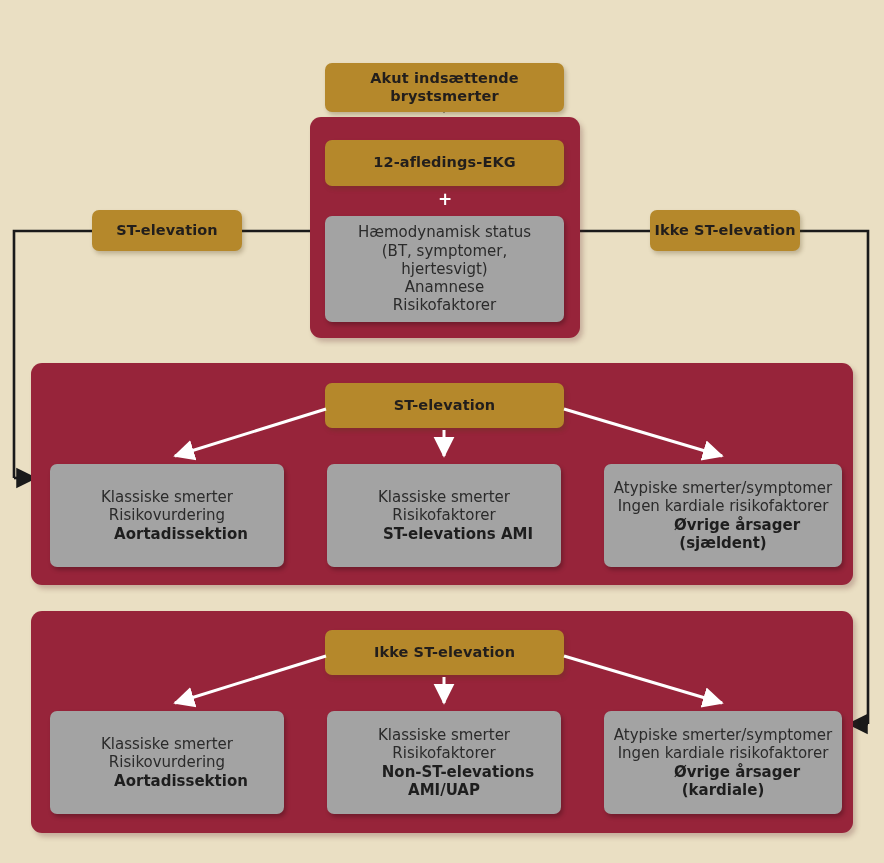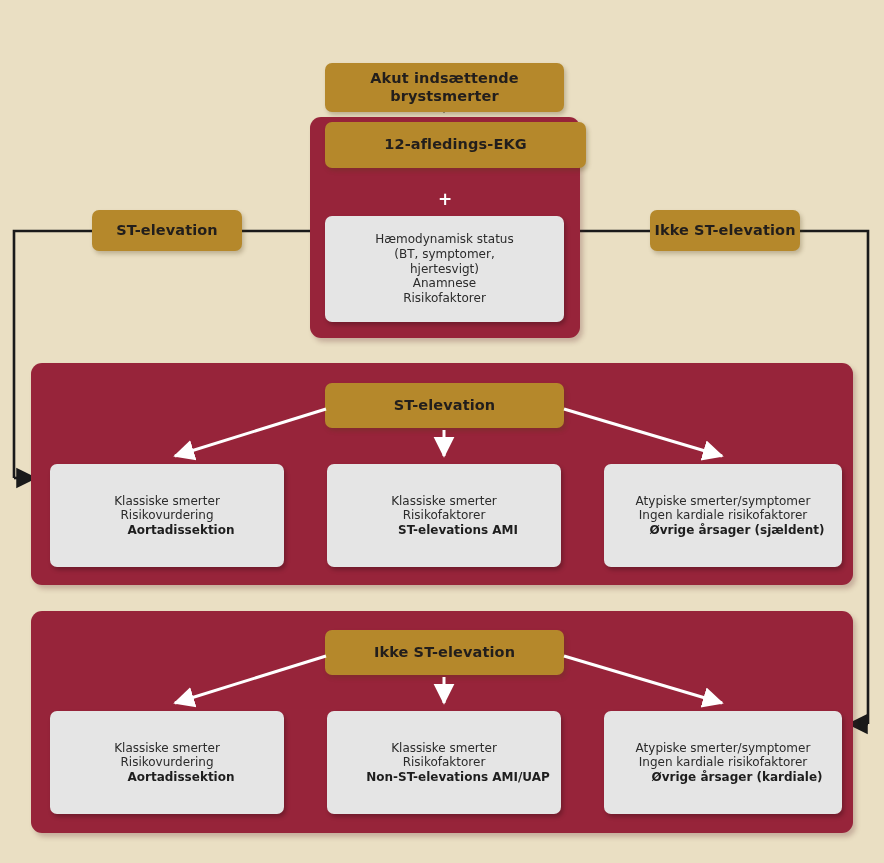--- a/index.html
+++ b/index.html
@@ -32,22 +32,22 @@
     color: #221E1C;
   }
   .gold {
     background: #B5882B;
     font-weight: bold;
     font-size: 14.5px;
     letter-spacing: .1px;
     box-shadow: 2px 3px 4px rgba(80,60,20,.28);
   }
   .grey {
-    background: #e5e5e5;
-    font-size: 12px;
+    background: #a3a3a3;
+    font-size: 15px;
     box-shadow: 2px 3px 4px rgba(0,0,0,.25);
     color: #2B2B2B;
   }
   .panel {
     position: absolute;
     box-sizing: border-box;
     background: #97243A;
     border-radius: 11px;
     box-shadow: 3px 4px 5px rgba(90,30,40,.25);
   }
@@ -93,21 +93,21 @@
 
   <div class="box gold" style="left:325px; top:22px; width:239px; height:49px;margin-top:41px;">
     <span>
       <span>Akut indsættende</span><br>
       <span>brystsmerter</span>
     </span>
   </div>
 
   <div class="panel" style="left:310px; top:117px; width:270px; height:221px;"></div>
 
-  <div class="box gold" style="left:325px; top:122px; width:261px; height:46px;">
+  <div class="box gold" style="left:325px; top:140px; width:239px; height:46px;">
     <span>12-afledings-EKG</span>
   </div>
 
   <div class="plusmark" style="left:438px; top:191px;"><span>+</span></div>
 
   <div class="box grey" style="left:325px; top:216px; width:239px; height:106px;">
     <span>
       <span>Hæmodynamisk status</span><br>
       <span>(BT, symptomer,</span><br>
       <span>hjertesvigt)</span><br>

